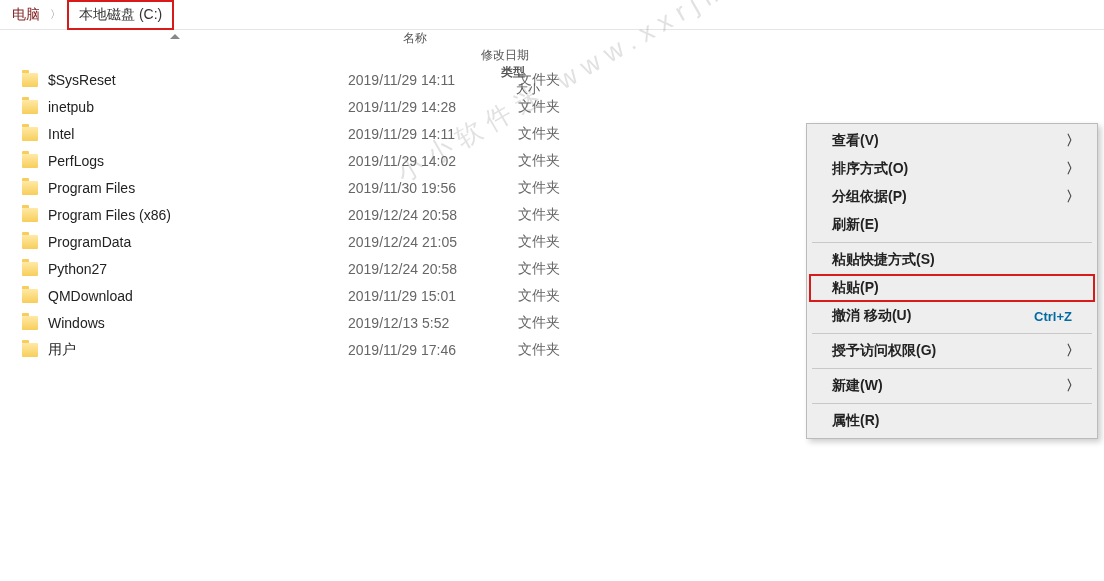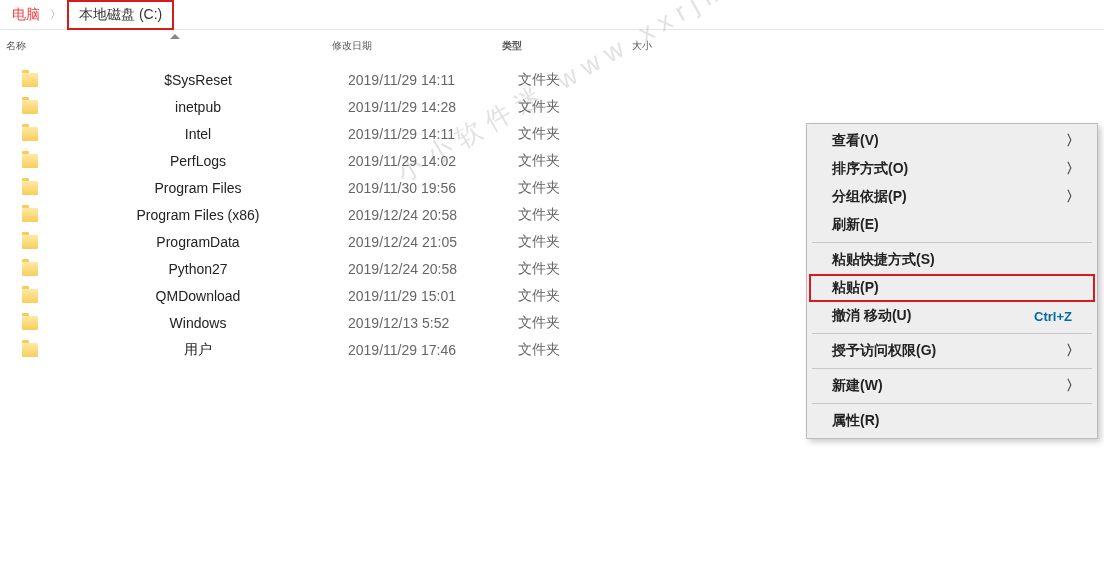--- a/index.html
+++ b/index.html
@@ -14,35 +14,36 @@
       position: relative;
     }
     .breadcrumb {
       height: 30px;
       display: flex;
       align-items: center;
       padding: 0 4px;
       border-bottom: 1px solid #e5e5e5;
       font-size: 14px;
     }
-    .bc-item { padding: 4px 8px; color: #ef4444; }
+    .bc-item { padding: 4px 8px; color: #7f1d1d; }
     .bc-sep { color: #888; padding: 0 2px; font-size: 11px; }
     .bc-highlight {
       border: 2px solid #d71a1a;
       padding: 4px 10px;
       margin-left: 4px;
     }
     .header-row {
       display: flex;
       align-items: center;
       height: 32px;
-      padding-left: 6px;
+      padding-left: 28px;
       color: #555;
-      font-size: 10px;
-      position: relative;
+      font-size: 12px;
+      position: relative;
+      flex-direction: column;
     }
     .sort-arrow {
       position: absolute;
       left: 170px;
       top: 4px;
       width: 0; height: 0;
       border-left: 5px solid transparent;
       border-right: 5px solid transparent;
       border-bottom: 5px solid #888;
     }
@@ -67,21 +68,21 @@
       flex-shrink: 0;
     }
     .folder-icon::before {
       content: "";
       position: absolute;
       top: -3px; left: 0;
       width: 7px; height: 3px;
       background: #f7ce5b;
       border-radius: 1px 1px 0 0;
     }
-    .fr-name { width: 300px; color: #222; text-align: center; }
+    .fr-name { width: 300px; color: #222; }
     .fr-date { width: 170px; color: #666; }
     .fr-type { width: 130px; color: #666; }
     .context-menu {
       position: absolute;
       top: 123px;
       left: 806px;
       width: 292px;
       background: #eeeeee;
       border: 1px solid #bbb;
       box-shadow: 3px 3px 6px rgba(0,0,0,0.2);

